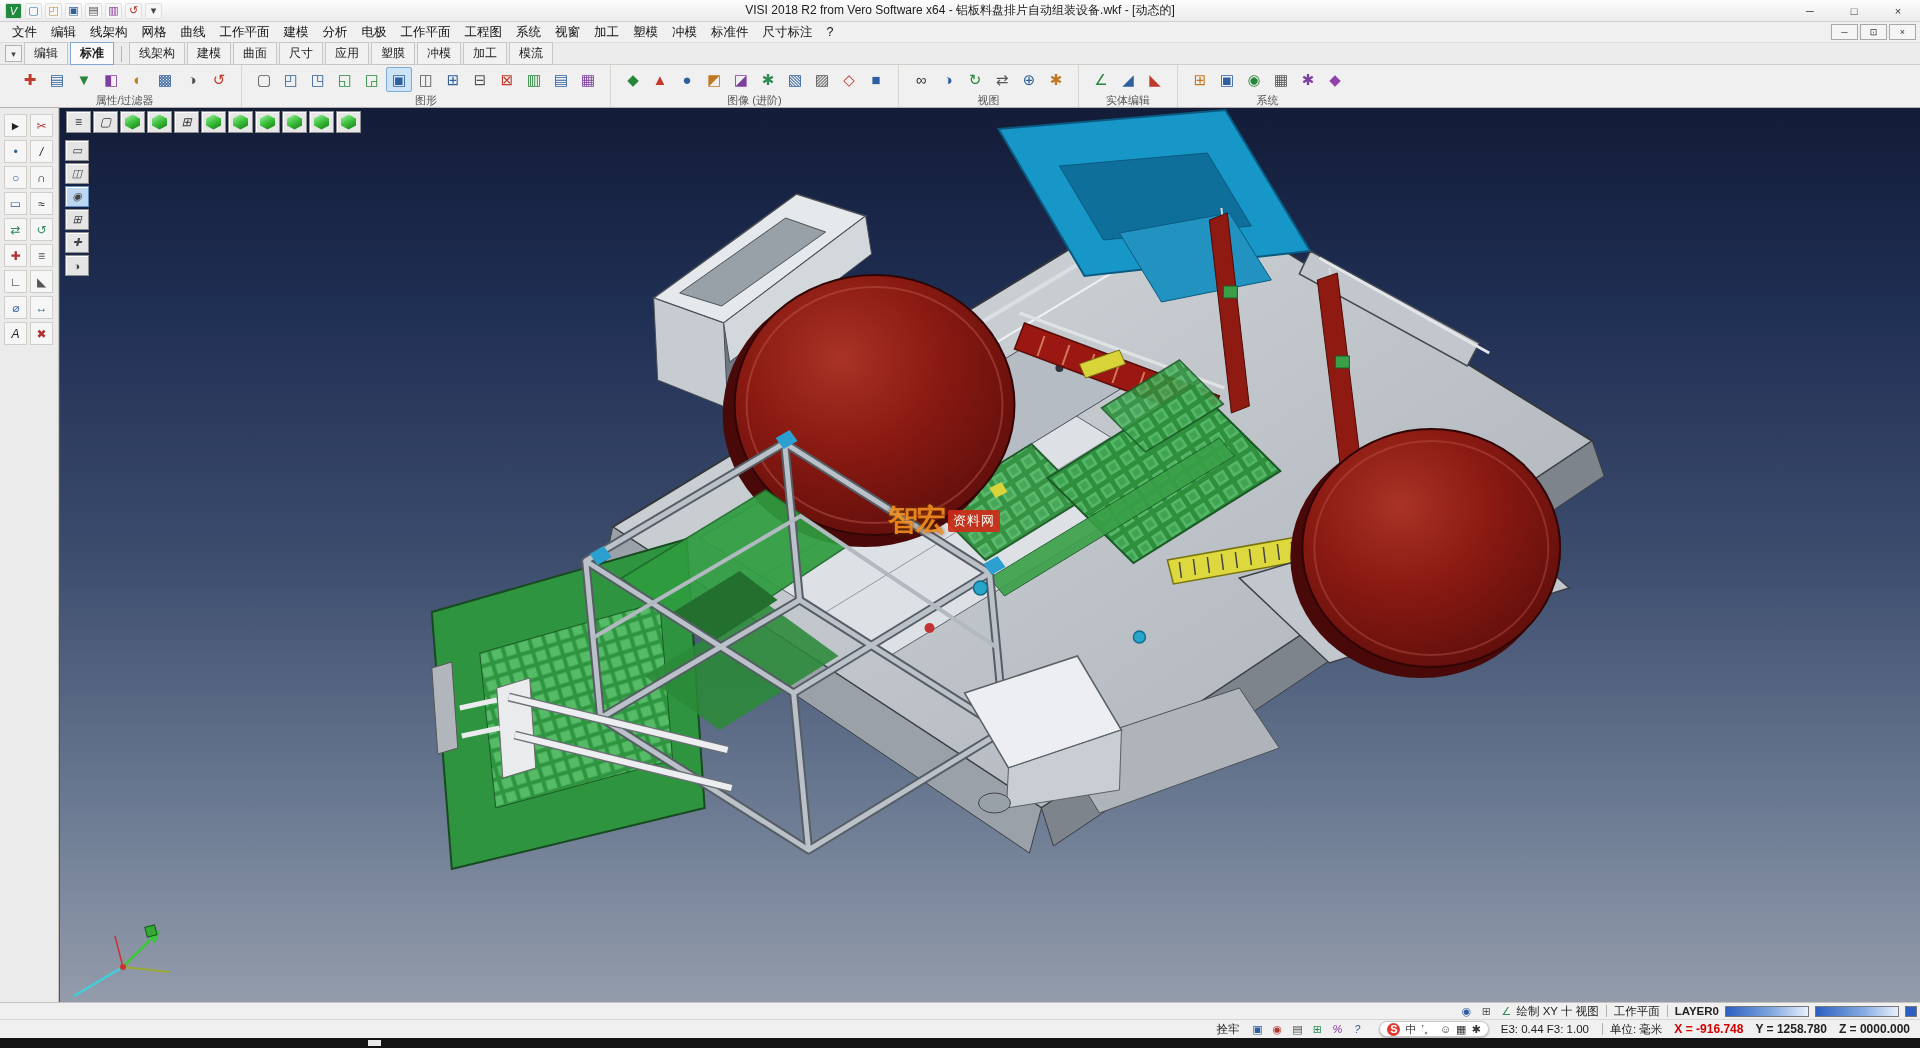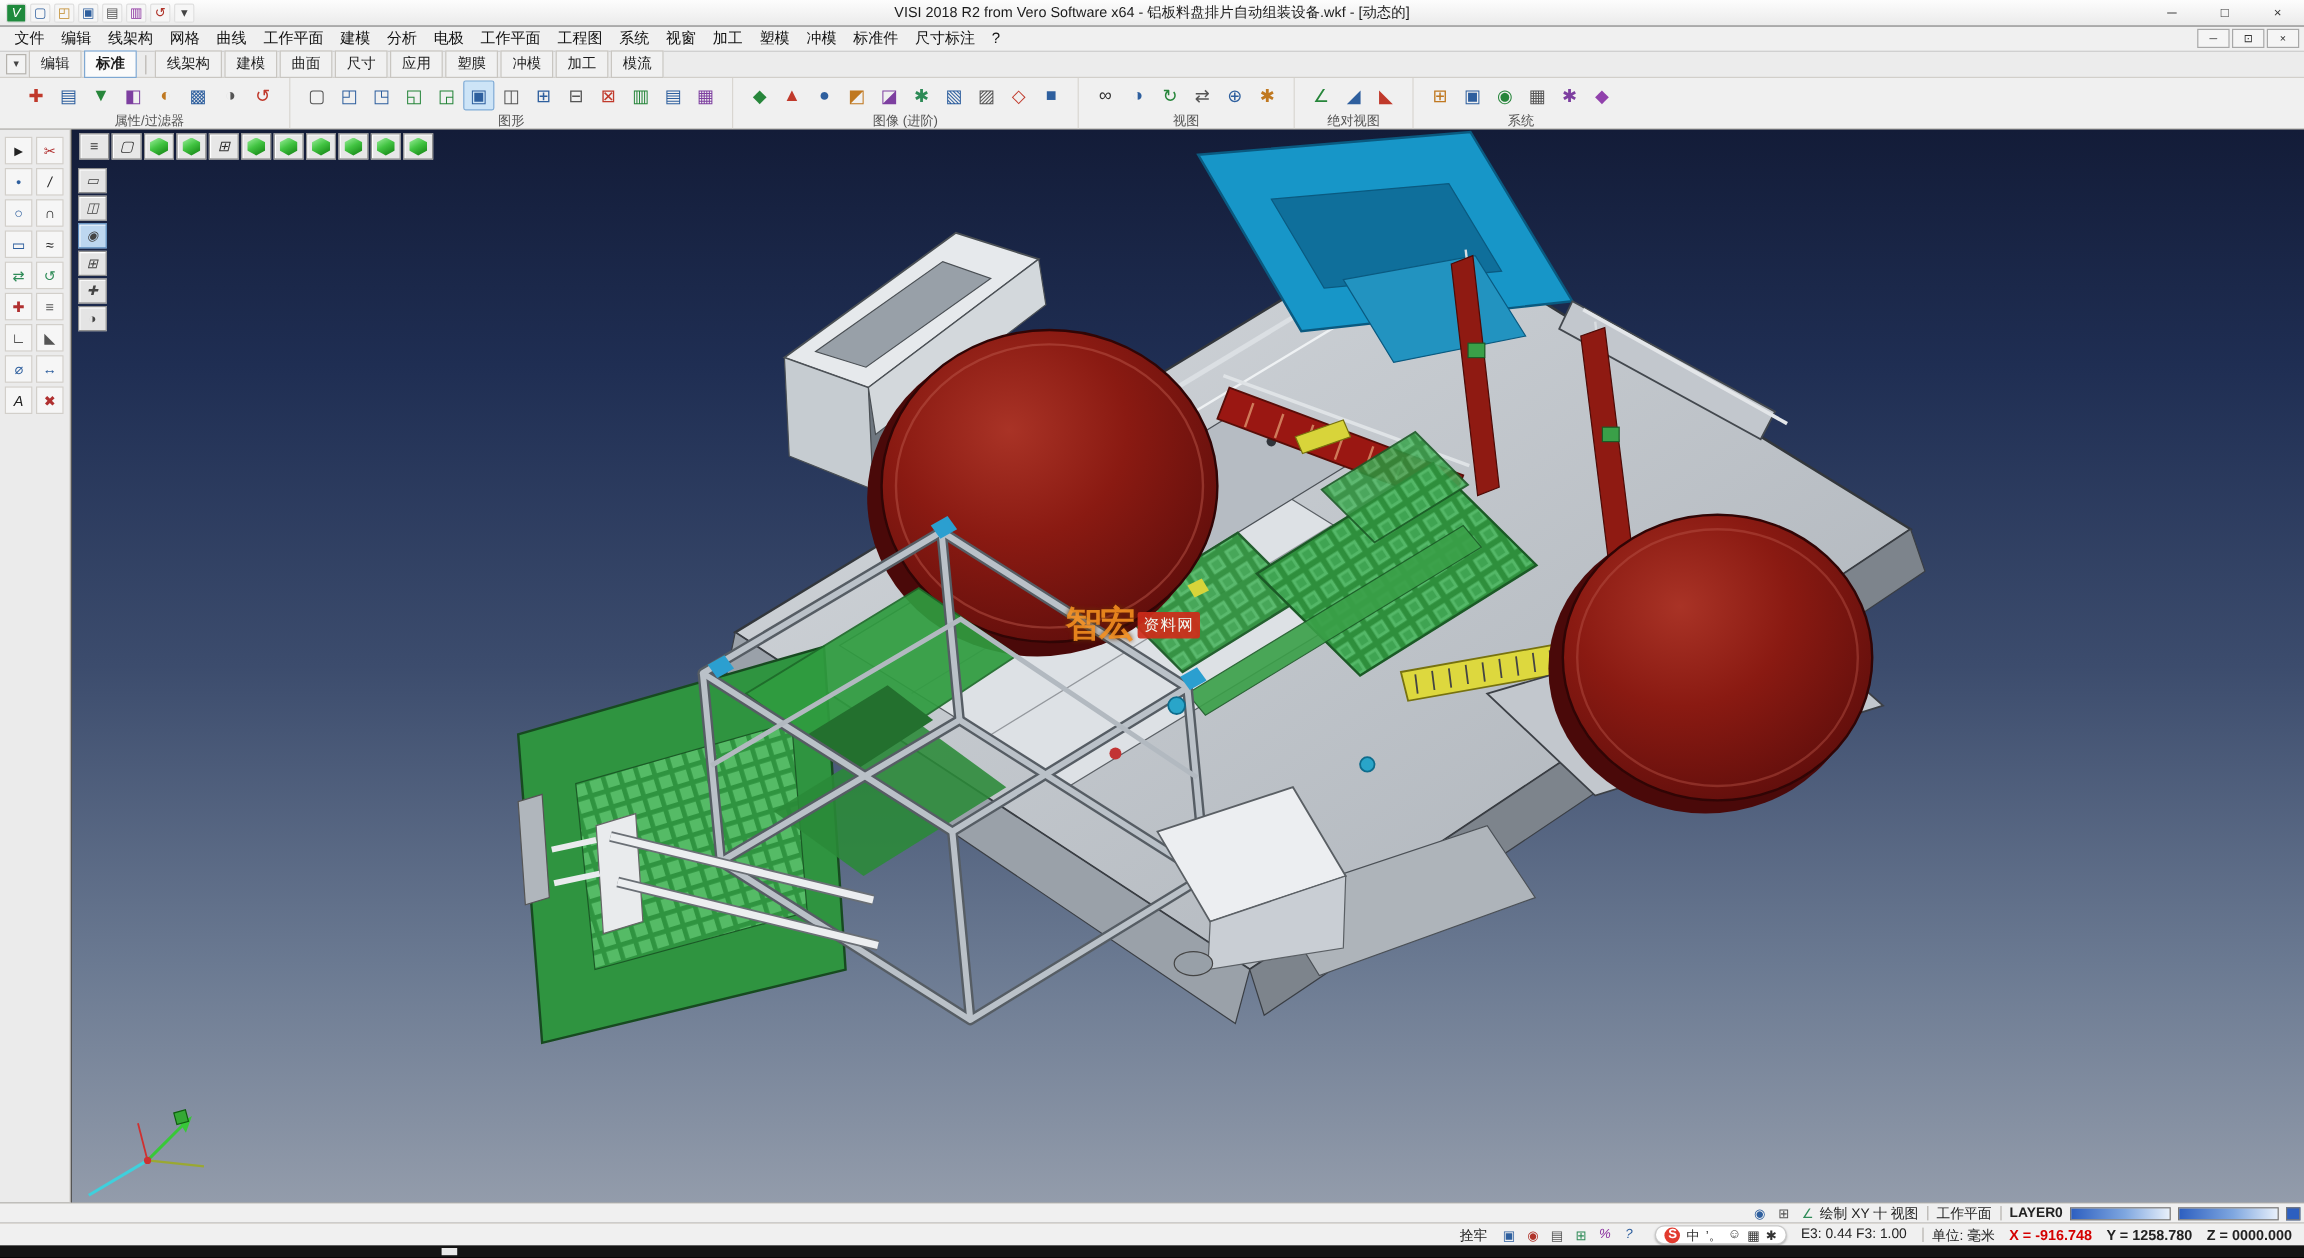--- a/index.html
+++ b/index.html
@@ -311,21 +311,21 @@
       <span class="ricon" style="color: rgb(39, 134, 59);">
             <i>∠</i>
           </span>
           <span class="ricon" style="color: rgb(46, 95, 158);">
             <i>◢</i>
           </span>
           <span class="ricon" style="color: rgb(192, 57, 43);">
             <i>◣</i>
           </span>
         </div>
-      <div class="rlabel">绝对视图</div>
+      <div class="rlabel">实体编辑</div>
     </div>
     <div class="rgroup">
       <div class="ricons">
 
       <span class="ricon" style="color: rgb(192, 120, 32);">
             <i>⊞</i>
           </span>
           <span class="ricon" style="color: rgb(46, 95, 158);">
             <i>▣</i>
           </span>

